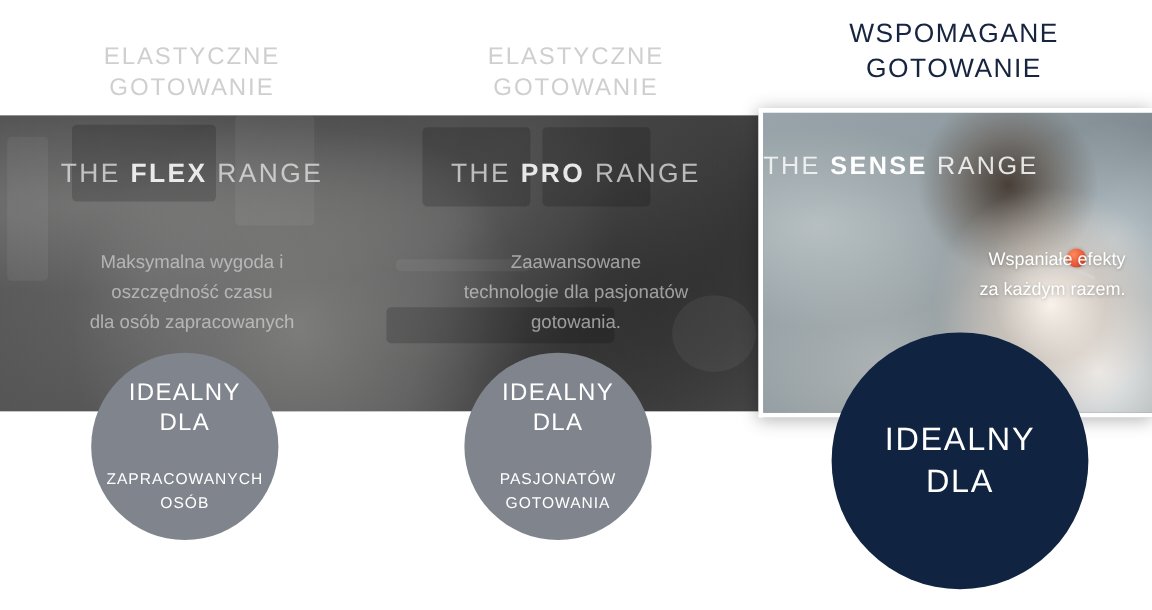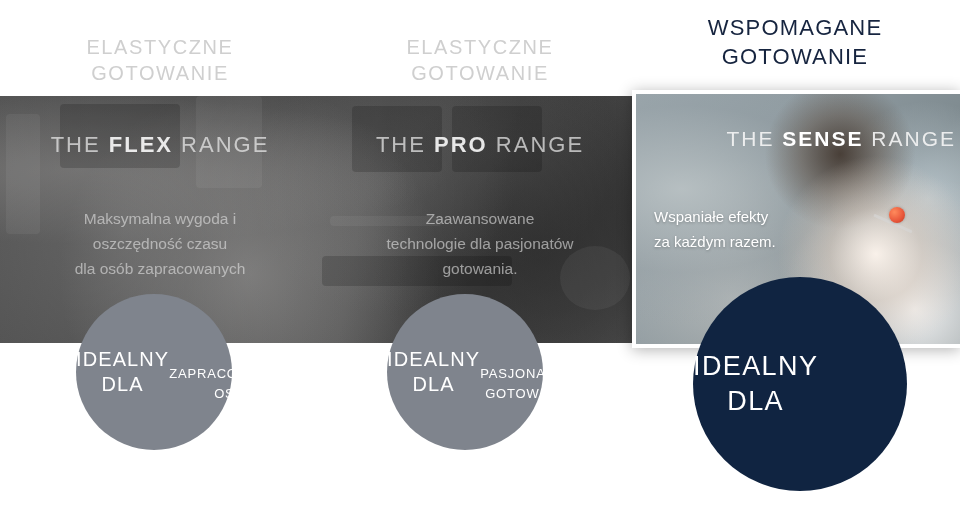--- a/index.html
+++ b/index.html
@@ -122,47 +122,48 @@
     left: 236px; top: 128px;
     width: 42px; height: 3px;
     background: rgba(215,215,215,.6);
     transform: rotate(24deg);
     border-radius: 2px;
   }
   #band-label-3 {
     position: absolute;
     left: 0; top: 33px;
     width: 320px;
-    text-align: right;
+    text-align: left;
     font-size: 21px;
     letter-spacing: 2px;
     color: rgba(245,245,245,.9);
     font-weight: 300;
     white-space: nowrap;
   }
   #band-label-3 b { font-weight: 700; color: #ffffff; }
   #band-copy-3 {
     position: absolute;
     left: 18px; top: 110px;
     width: 284px;
-    text-align: left;
+    text-align: right;
     font-size: 15px;
     line-height: 25px;
     color: #ffffff;
     white-space: pre-line;
     text-shadow: 0 1px 3px rgba(0,0,0,.28);
   }
 
   
   .circle {
     position: absolute;
     border-radius: 50%;
     display: flex;
-    flex-direction: row;
+    flex-direction: column;
     align-items: center;
+    justify-content: center;
     text-align: center;
     color: #ffffff;
   }
   .circle.grey { background: #7f848d; width: 156px; height: 156px; top: 294px; }
   #circle-1 { left: 76px; }
   #circle-2 { left: 387px; }
   #circle-3 {
     background: #102441;
     width: 214px; height: 214px;
     left: 693px; top: 277px;

